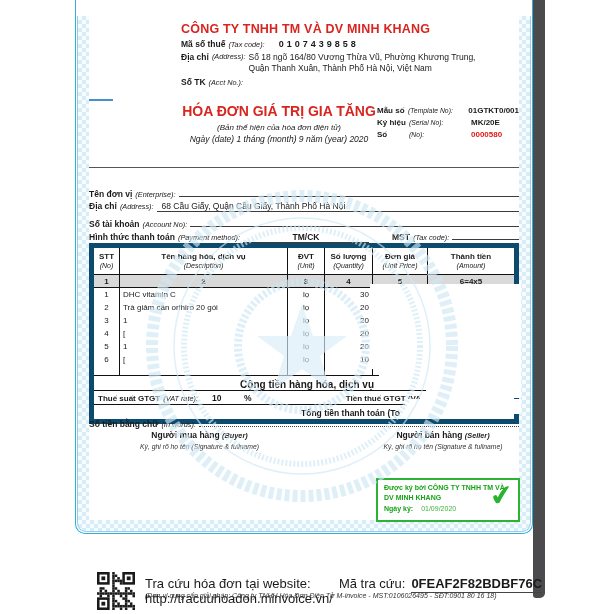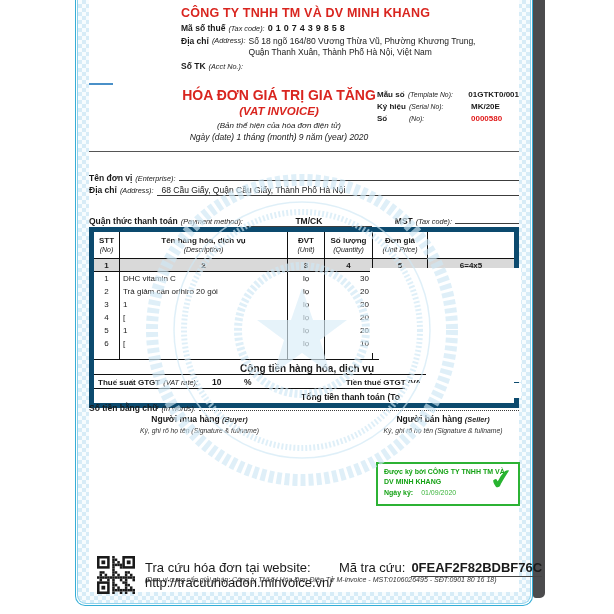--- a/index.html
+++ b/index.html
@@ -1,40 +1,40 @@
 <!DOCTYPE html>
 <html><head>
 <meta charset="utf-8">
 <style>
   * { box-sizing: border-box; margin: 0; padding: 0; }
   body { margin: 0; background: #fff; }
   .canvas { position: relative; width: 614px; height: 614px; background: #fff;
             font-family: "Liberation Sans", sans-serif; color: #1a1a1a; overflow: hidden; }
   .shadow { position: absolute; left: 533px; top: 0; width: 12px; height: 598px;
             background: #4b4b4d; border-radius: 0 0 5px 3px; }
-  .page { position: absolute; left: 75px; top: 0; width: 458px; height: 606px;
+  .page { position: absolute; left: 75px; top: 0; width: 458px; height: 534px;
           border: 1px solid #35aed6; border-top: none; border-radius: 0 0 10px 10px;
-          background: #fff; padding: 0 1px 1px 1px; }
+          background: #fff; padding: 16px 1px 1px 1px; }
   .page-inner { width: 100%; height: 100%; border: 1px solid #8ed2ec; border-top: none;
           border-radius: 0 0 9px 9px; padding: 0 11px 11px 11px;
           background: repeating-conic-gradient(#d7ecf7 0% 25%, #f7fcfe 0% 50%) 0 0/8px 8px; }
   .content { position: relative; width: 100%; height: 100%; background: #fff; }
 
   .abs { position: absolute; }
   .lbl { font-weight: bold; font-size: 8.5px; white-space: nowrap; }
   .lbl-en { font-style: italic; font-size: 7.3px; color: #222; white-space: nowrap; }
   .row { display: flex; align-items: baseline; gap: 3px; }
   .fill { flex: 1; border-bottom: 1px solid #3c3c3c; font-size: 8.5px; padding: 0 5px; min-height: 11px; }
   .dotted { border-bottom-style: dotted; }
 
   
   .seller { left: 92px; top: 6px; width: 336px; }
   .company-name { font-size: 12.5px; font-weight: bold; color: #d9251f; letter-spacing: .2px; }
   .seller .row { margin-top: 3px; }
-  .taxcode { font-weight: bold; font-size: 9px; letter-spacing: 3px; margin-left: 0; }
+  .taxcode { font-weight: bold; font-size: 9px; letter-spacing: 3px; margin-left: 11px; }
   .addr-val { font-size: 8.5px; line-height: 1.3; width: 250px; white-space: normal; }
   .email-lab { position: absolute; left: 178px; top: 0; }
 
   .sep-short { left: 0; top: 83px; width: 24px; height: 2px; background: #4a90c8; }
   .sep-full  { left: 0; top: 151px; width: 430px; height: 1px; background: #555; }
 
   
   .titleblock { left: 55px; top: 87px; width: 270px; text-align: center; }
   .title { font-size: 14px; font-weight: bold; color: #d9251f; }
   .subtitle { font-size: 11.5px; font-weight: bold; font-style: italic; color: #d9251f; margin-top: 2px; }
@@ -138,21 +138,20 @@
           <div class="row">
             <span class="lbl">Số TK</span>
             <span class="lbl-en">(Acct No.):</span>
           </div>
         </div>
 
         <div class="abs sep-short"></div>
 
         <div class="abs titleblock">
           <div class="title">HÓA ĐƠN GIÁ TRỊ GIA TĂNG</div>
-          <div class="subtitle">(VAT INVOICE)</div>
           <div class="note">(Bản thể hiện của hóa đơn điện tử)</div>
           <div class="dateline">Ngày (date) 1 tháng (month) 9 năm (year) 2020</div>
         </div>
 
         <div class="abs metablock">
           <div class="row">
             <span class="m-lbl">Mẫu số</span>
             <span class="m-en">(Template No):</span>
             <span class="m-val">01GTKT0/001</span>
           </div>
@@ -173,22 +172,27 @@
         <div class="abs row buyer-row" style="top:170px">
           <span class="lbl">Tên đơn vị</span>
           <span class="lbl-en">(Enterprise):</span>
           <span class="fill"></span>
         </div>
         <div class="abs row buyer-row" style="top:185px">
           <span class="lbl">Địa chỉ</span>
           <span class="lbl-en">(Address):</span>
           <span class="fill">68 Cầu Giấy, Quận Cầu Giấy, Thành Phố Hà Nội</span>
         </div>
+        <div class="abs row buyer-row" style="top:200px">
+          <span class="lbl">Số tài khoản</span>
+          <span class="lbl-en">(Account No):</span>
+          <span class="fill"></span>
+        </div>
         <div class="abs row buyer-row" style="top:213px">
-          <span class="lbl">Quận thức thanh toán</span>
+          <span class="lbl">Hình thức thanh toán</span>
           <span class="lbl-en">(Payment method):</span>
           <span class="tmck">TM/CK</span>
           <span class="lbl" style="margin-left:20px">MST</span>
           <span class="lbl-en">(Tax code):</span>
           <span class="fill"></span>
         </div>
 
         <div class="abs invoice-table">
           <div class="t-row t-head">
             <div class="c c1">
@@ -203,20 +207,24 @@
               <span class="h-vi">ĐVT</span>
                 <span class="h-en">(Unit)</span>
               </div>
             <div class="c c4">
               <span class="h-vi">Số lượng</span>
                 <span class="h-en">(Quantity)</span>
               </div>
             <div class="c c5">
               <span class="h-vi">Đơn giá</span>
                 <span class="h-en">(Unit Price)</span>
+              </div>
+            <div class="c c6 last">
+              <span class="h-vi">Thành tiền</span>
+                <span class="h-en">(Amount)</span>
               </div>
           </div>
           <div class="t-row t-nums">
             <div class="c c1">1</div>
             <div class="c c2">2</div>
             <div class="c c3">3</div>
             <div class="c c4">4</div>
             <div class="c c5">5</div>
             <div class="c c6 last">6=4x5</div>
           </div>

